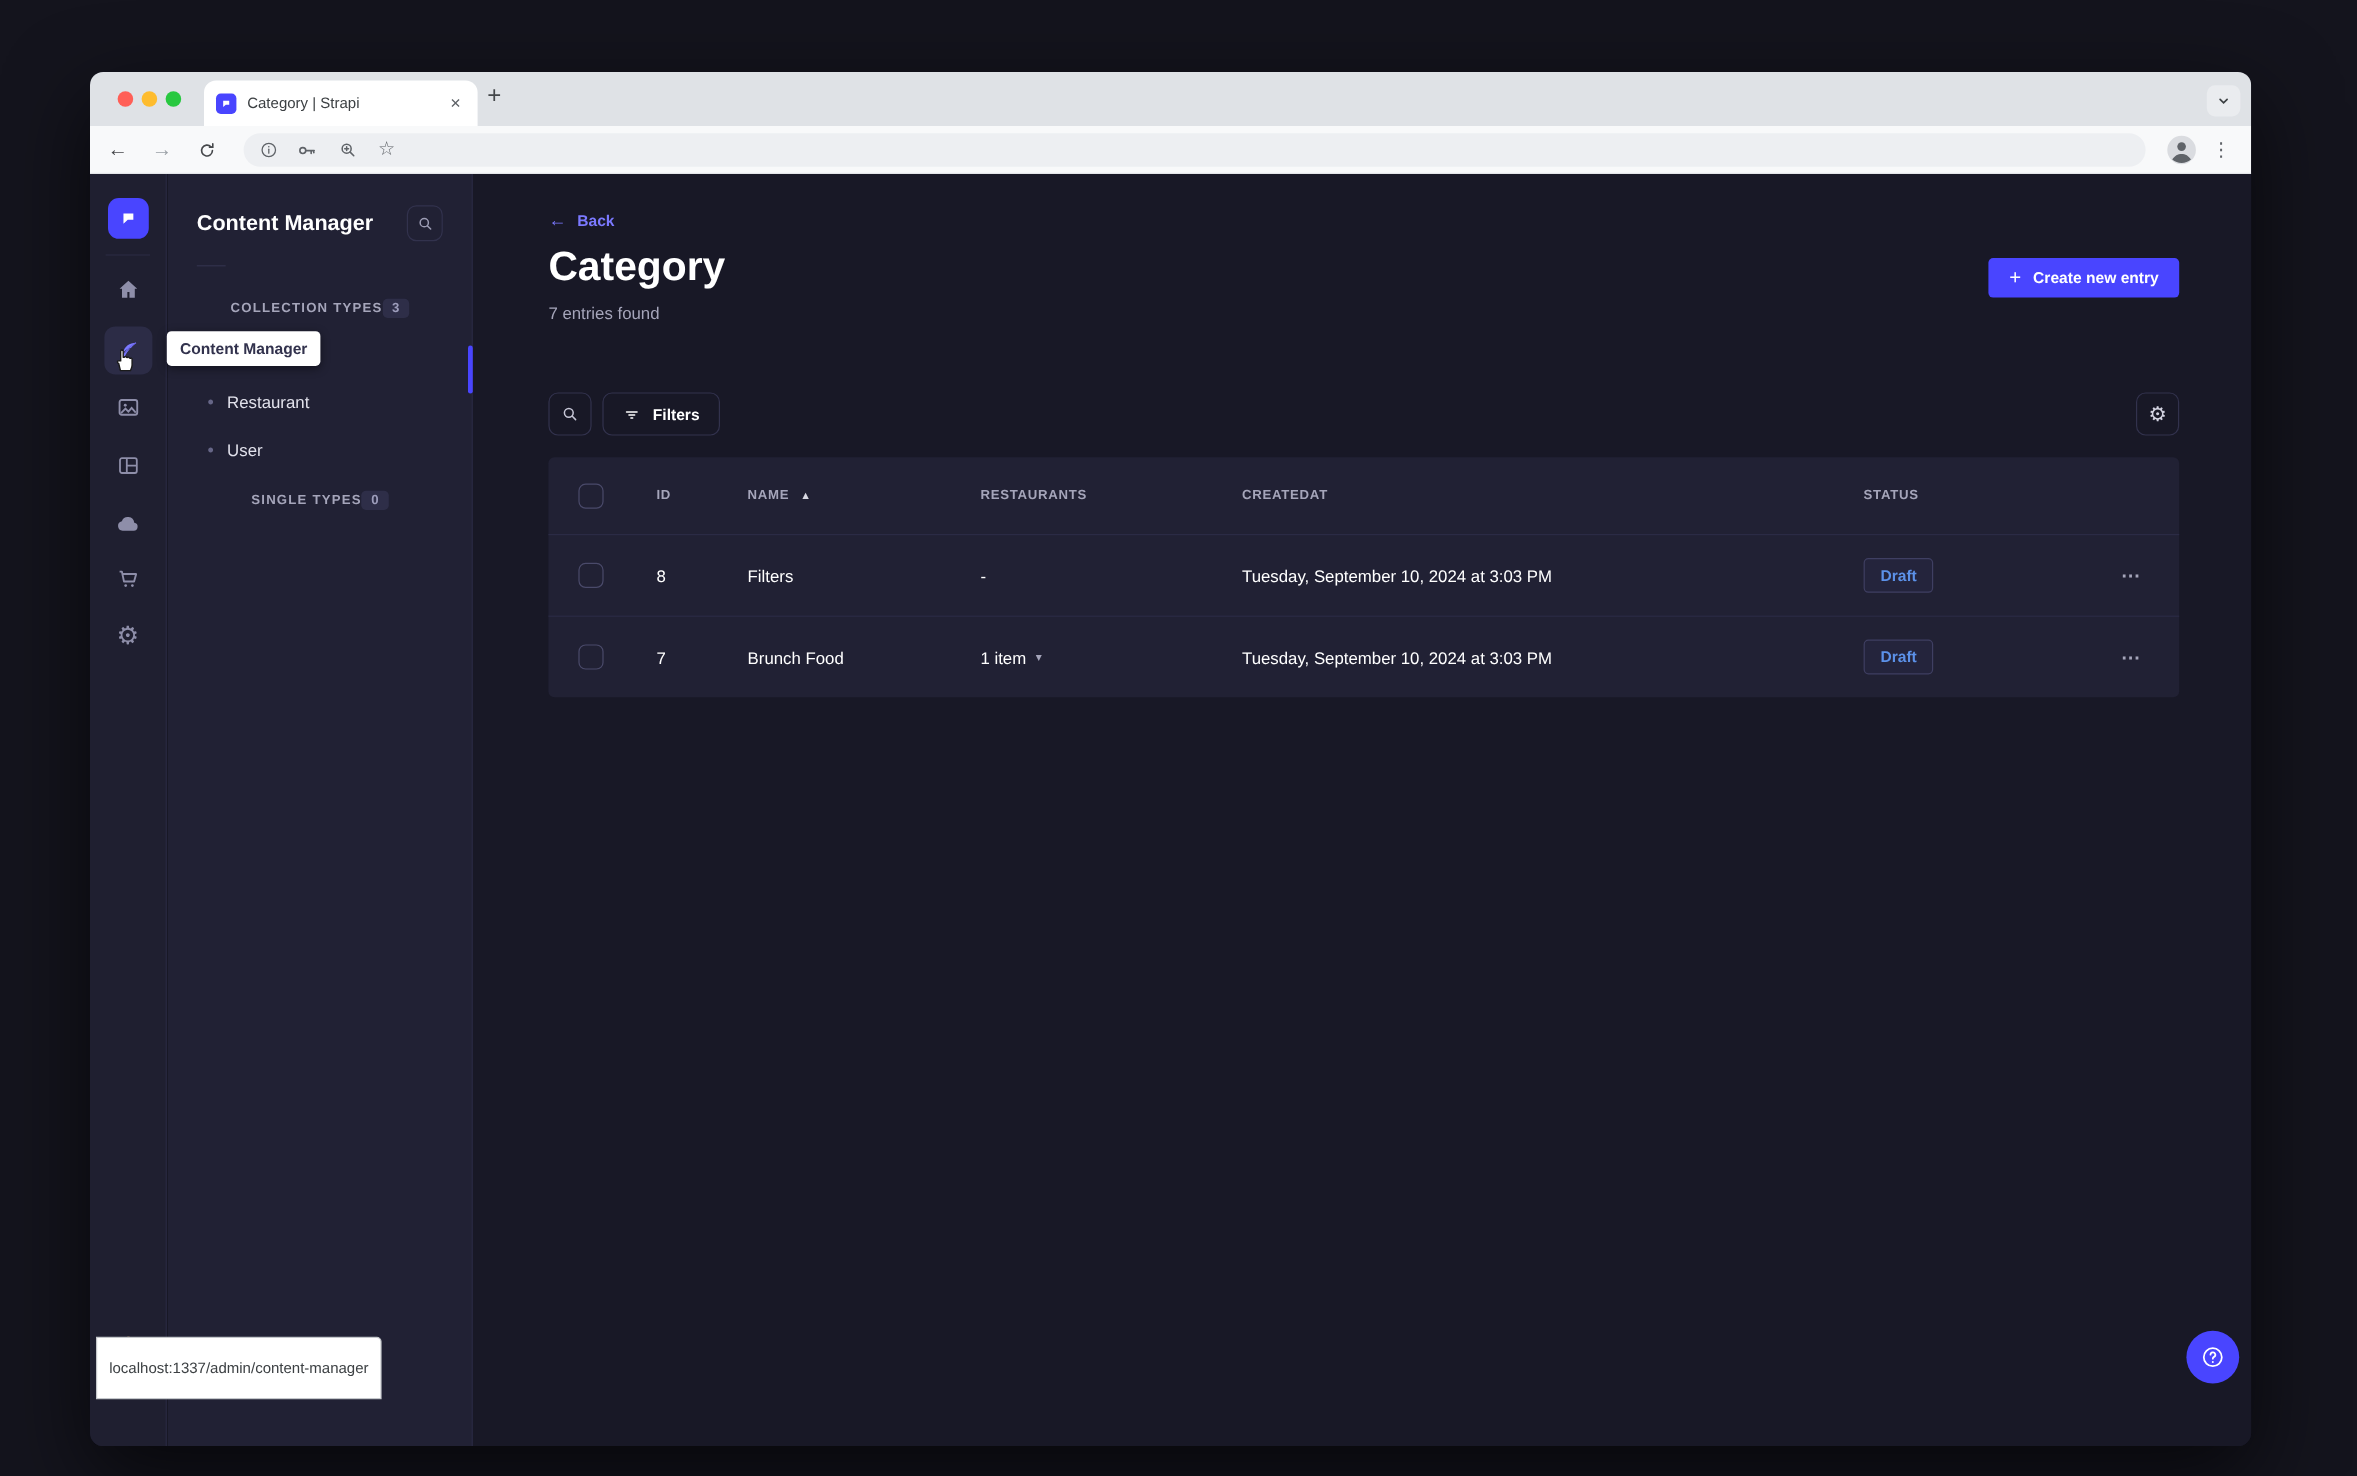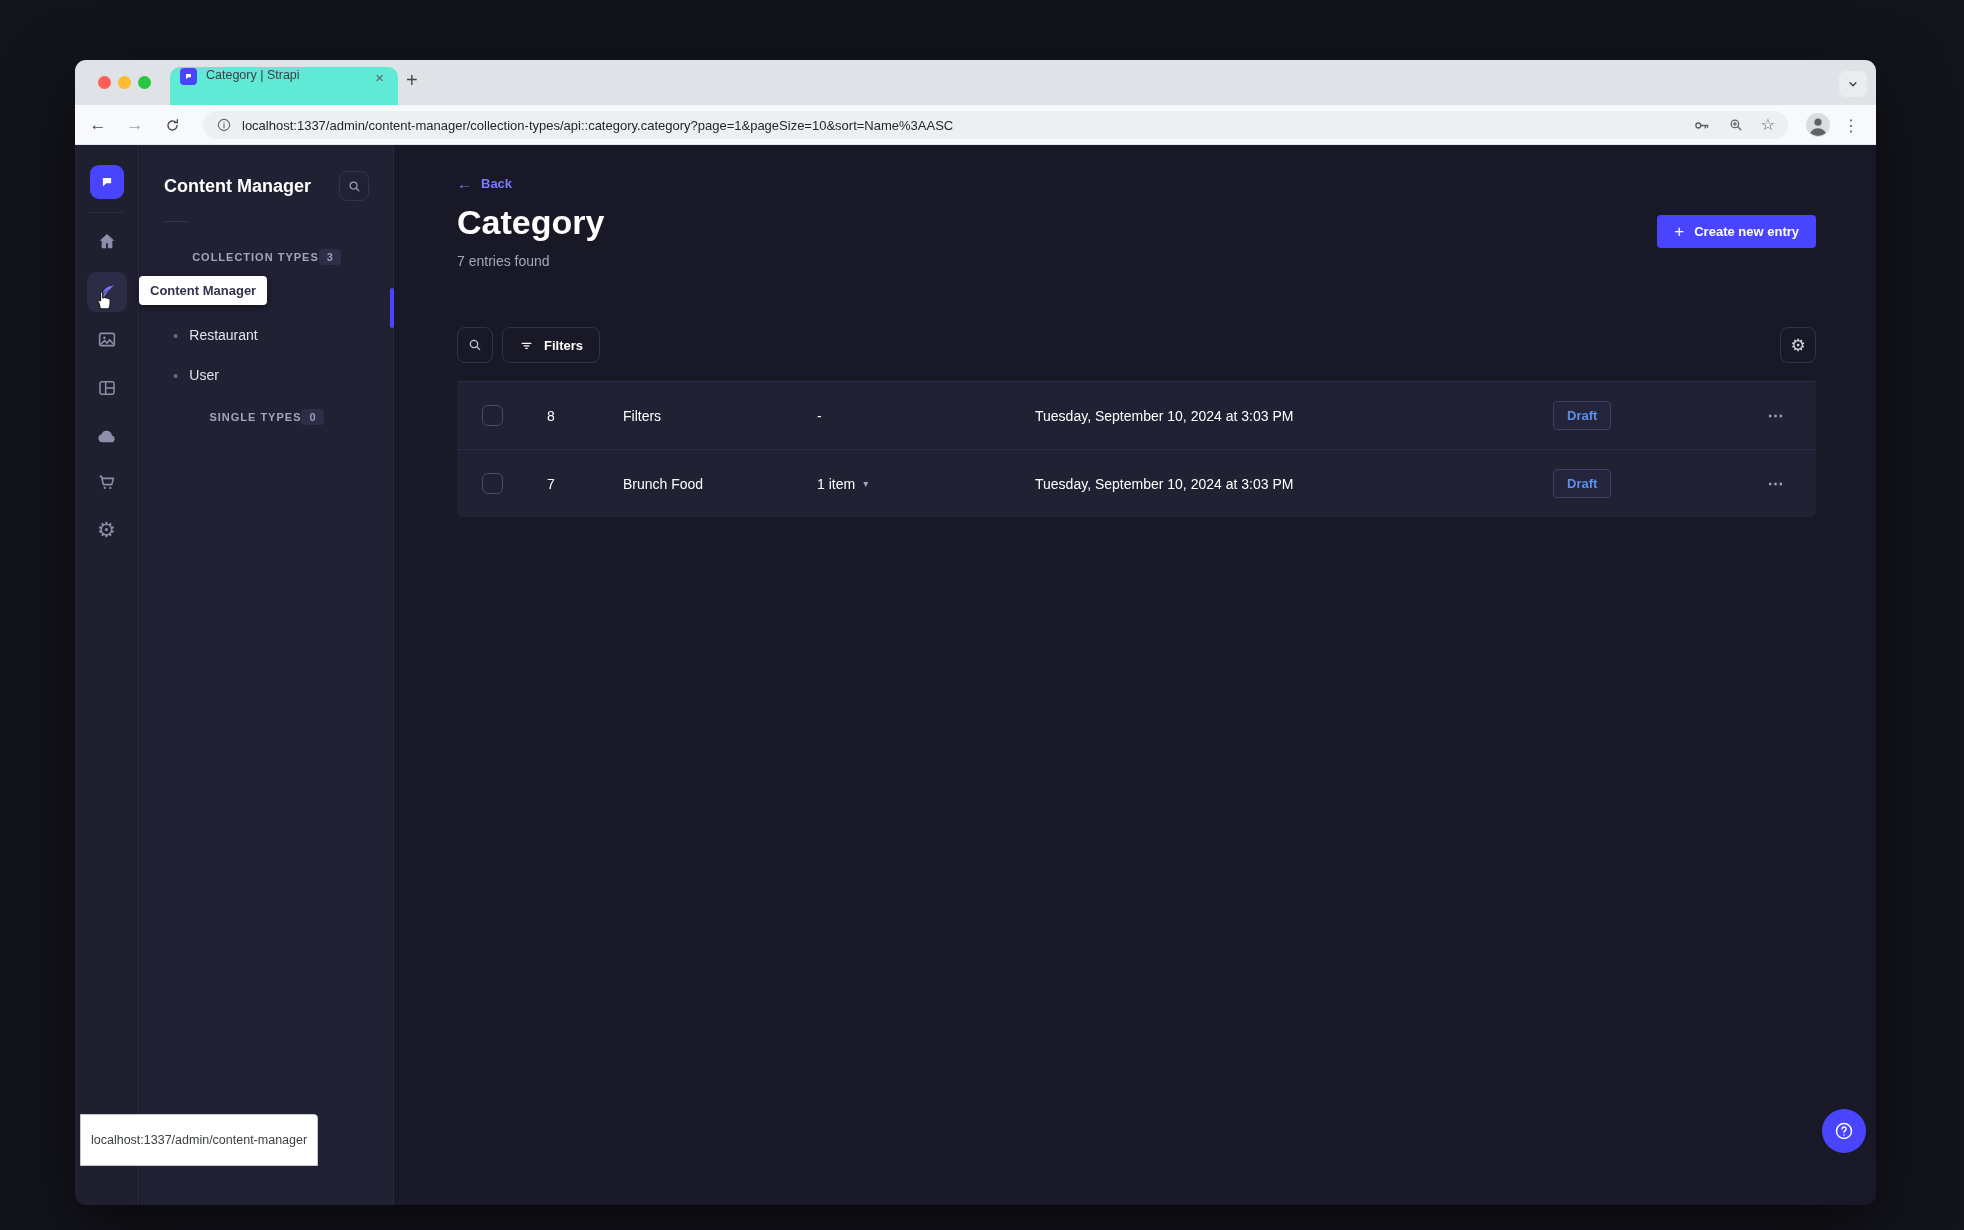--- a/index.html
+++ b/index.html
@@ -7,22 +7,22 @@
   *{box-sizing:border-box;}
 
   
   #window{position:absolute;left:75px;top:60px;width:1801px;height:1145px;border-radius:11px;overflow:hidden;
           background:#181826;box-shadow:0 24px 70px rgba(0,0,0,.65);}
 
   
   .tabstrip{position:absolute;top:0;left:0;right:0;height:45px;background:#dfe2e6;}
   .traffic{position:absolute;top:16px;width:13px;height:13px;border-radius:50%;}
   .t-red{left:23px;background:#ff5f57;} .t-yellow{left:43px;background:#febc2e;} .t-green{left:63px;background:#28c840;}
-  .tab{position:absolute;left:95px;top:7px;width:228px;height:38px;background:#5eead4;border-radius:10px 10px 0 0;
-       display:flex;align-items:flex-start;padding:1px 10px;}
+  .tab{position:absolute;left:95px;top:7px;width:228px;height:38px;background:#ffffff;border-radius:10px 10px 0 0;
+       display:flex;align-items:center;padding:1px 10px;}
   .favicon{width:17px;height:17px;border-radius:4px;background:#4945ff;display:flex;align-items:center;justify-content:center;flex:0 0 17px;}
   .tab-title{font-size:12.5px;color:#3c4043;margin-left:9px;flex:1;white-space:nowrap;overflow:hidden;}
   .tab-close{color:#5f6368;font-size:15px;line-height:1;padding:2px 4px;}
   .newtab{position:absolute;left:331px;top:9px;font-size:20px;color:#44474a;}
   .tabsearch{position:absolute;right:9px;top:11px;width:28px;height:26px;border-radius:7px;background:#eaecef;
              display:flex;align-items:center;justify-content:center;}
 
   
   .toolbar{position:absolute;top:45px;left:0;right:0;height:40px;background:#f8f9fa;border-bottom:1px solid #e4e6e9;}
   .nav-ic{position:absolute;top:0;height:40px;width:30px;display:flex;align-items:center;justify-content:center;font-size:17px;}
@@ -141,21 +141,20 @@
           <path d="M18.4 12a6.4 6.4 0 1 1-1.8-4.5"></path>
           <path d="M18.8 3.9v4h-4"></path>
         </svg>
     </span>
     <div class="omnibox">
       <svg viewBox="0 0 24 24" width="16" height="16" fill="none" stroke="#5f6368" stroke-width="1.6">
           <circle cx="12" cy="12" r="8.4"></circle>
           <path d="M12 11v5" stroke-linecap="round"></path>
           <circle cx="12" cy="8" r="1" fill="#5f6368" stroke="none"></circle>
         </svg>
-      <span class="url">localhost:1337/admin/content-manager/collection-types/api::category.category?page=1&amp;pageSize=10&amp;sort=Name%3AASC</span>
       <span class="omni-icons">
         <svg viewBox="0 0 24 24" width="19" height="19" fill="none" stroke="#5f6368" stroke-width="1.7">
             <circle cx="8" cy="12" r="3.1"></circle>
             <path d="M11.2 12H20M16.8 12v3M19.6 12v2.3" stroke-linecap="round"></path>
           </svg>
         <svg viewBox="0 0 24 24" width="18" height="18" fill="none" stroke="#5f6368" stroke-width="1.7" stroke-linecap="round">
             <circle cx="10.5" cy="10.5" r="5"></circle>
             <path d="M14.4 14.4 18.4 18.4M8.4 10.5h4.2M10.5 8.4v4.2"></path>
           </svg>
         <span class="star">☆</span>
@@ -288,20 +287,32 @@
               <path d="M5 8.5h14M8.2 12.5h7.6M10.8 16.5h2.4"></path>
             </svg>
           <span>Filters</span>
         </span>
         <span class="icon-btn36 gear-btn">
           <span>⚙</span>
         </span>
       </div>
 
       <div class="table">
+        <div class="trow thead">
+          <span class="cb"></span>
+          <span class="th">ID</span>
+          <span class="th">
+            <span>NAME</span>
+            <span class="sort">▲</span>
+          </span>
+          <span class="th">RESTAURANTS</span>
+          <span class="th">CREATEDAT</span>
+          <span class="th">STATUS</span>
+          <span></span>
+        </div>
 
         <div class="trow tbody-row">
           <span class="cb"></span>
           <span class="td">8</span>
           <span class="td">Filters</span>
           <span class="td">-</span>
           <span class="td">Tuesday, September 10, 2024 at 3:03 PM</span>
           <span class="td">
             <span class="badge-draft">Draft</span>
           </span>

